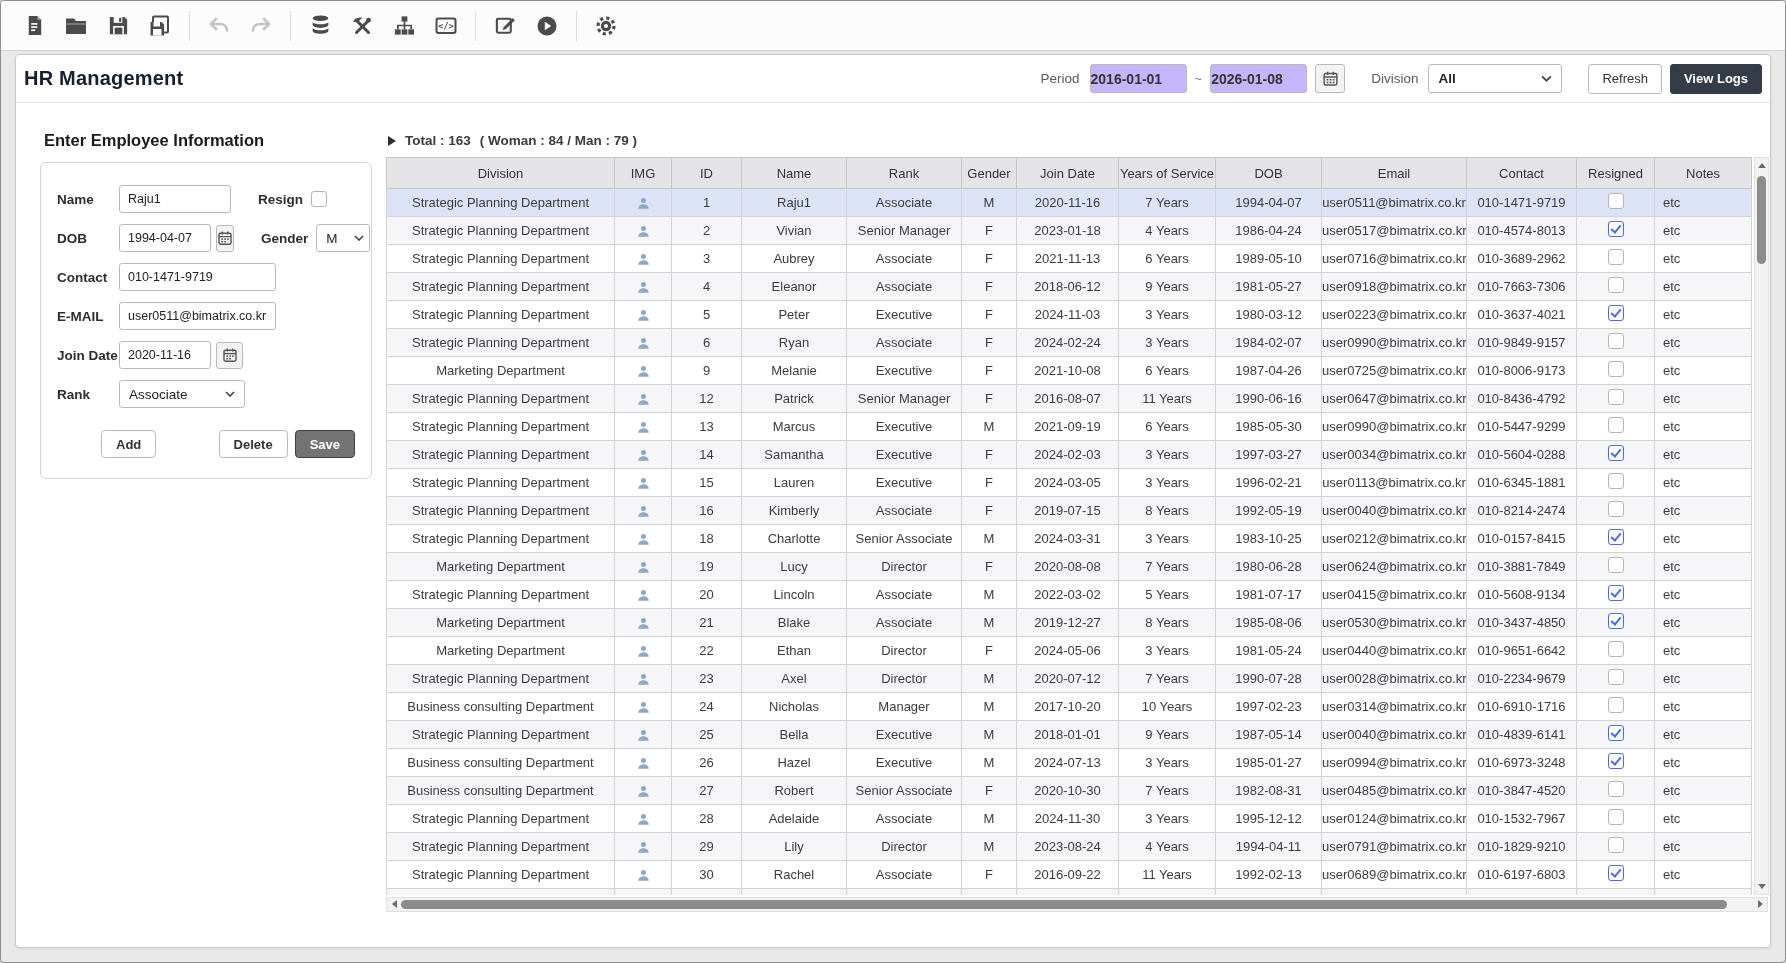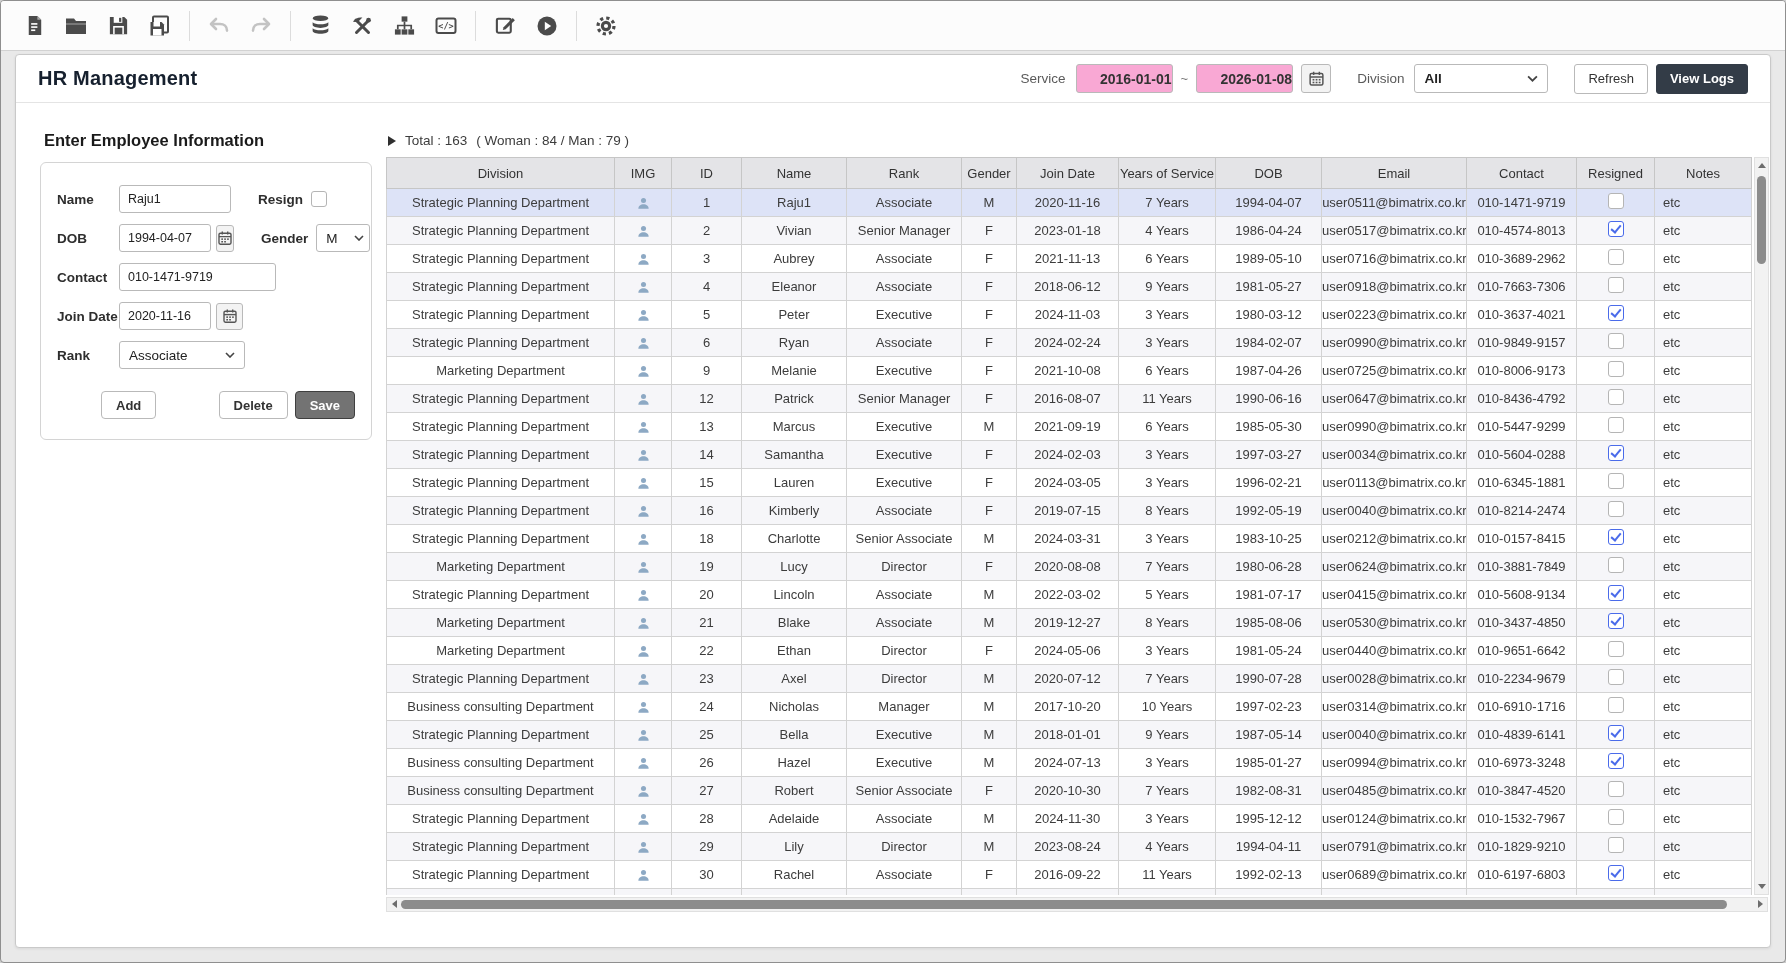--- a/index.html
+++ b/index.html
@@ -6,25 +6,25 @@
   html,body { width:1786px; height:963px; background:#cfcfcf; font-family:"Liberation Sans", sans-serif; }
   .window { width:1786px; height:963px; border:1px solid #8f8f8f; border-radius:4px; overflow:hidden; background:#e9e9e9; display:flex; flex-direction:column; }
 
   
   .toolbar { height:50px; background:#fcfcfc; border-bottom:1px solid #d2d2d2; display:flex; align-items:center; padding:0 14px; gap:4px; flex:0 0 auto; }
   .tbtn { width:38px; height:36px; border:none; background:transparent; display:flex; align-items:center; justify-content:center; cursor:pointer; border-radius:4px; }
   .tsep { width:1px; height:30px; background:#dcdcdc; margin:0 6px; }
 
   
   .card { flex:1 1 auto; margin:3px 14px 14px 14px; background:#fff; border:1px solid #c9c9c9; border-radius:4px; box-shadow:0 1px 3px rgba(0,0,0,.08); display:flex; flex-direction:column; overflow:hidden; }
-  .card-header { height:48px; flex:0 0 auto; border-bottom:1px solid #e4e4e4; display:flex; align-items:center; padding:0 22px; }
+  .card-header { height:48px; flex:0 0 auto; border-bottom:1px solid #e4e4e4; display:flex; align-items:center; padding:0 8px; }
   .page-title { font-size:20px; font-weight:bold; color:#16202e; letter-spacing:.2px; }
   .hdr-controls { margin-left:auto; display:flex; align-items:center; gap:8px; }
   .hdr-label { font-size:13.5px; color:#5a5a5a; margin-right:2px; }
-  .date-input { width:97px; height:29px; border:1px solid #b9b9b9; border-radius:3px; text-align:right; font-size:14px; font-weight:600; color:#333; font-family:"Liberation Sans",sans-serif; background:#f9a8d4; }
+  .date-input { width:97px; height:29px; border:1px solid #b9b9b9; border-radius:3px; text-align:left; font-size:14px; font-weight:600; color:#333; font-family:"Liberation Sans",sans-serif; background:#c4b5fd; }
   .tilde { color:#777; font-size:13px; }
   .icon-btn { width:30px; height:29px; border:1px solid #b9b9b9; border-radius:3px; background:#f3f3f3; display:flex; align-items:center; justify-content:center; cursor:pointer; }
   .sel { height:29px; border:1px solid #b9b9b9; border-radius:3px; background:#fff; display:flex; align-items:center; padding:0 9px; cursor:pointer; gap:16px; }
   .sel .sel-text { font-size:13.5px; color:#222; }
   .sel .chev { margin-left:auto; display:flex; }
   .division-sel { width:134px; font-weight:600; }
   .btn { height:30px; border:1px solid #b9b9b9; border-radius:3px; background:#fff; font-size:13px; color:#333; padding:0 13px; cursor:pointer; font-family:"Liberation Sans",sans-serif; }
   .btn.dark { background:#333c47; border-color:#333c47; color:#fff; font-weight:600; }
   .gap16 { width:10px; }
 
@@ -48,21 +48,21 @@
   .cb { width:16px; height:16px; border:1.5px solid #b5b5b5; border-radius:3px; background:#fff; display:inline-block; position:relative; cursor:pointer; }
   .cb.checked { border-color:#4a6bea; }
   .cb.checked::after { content:""; position:absolute; left:4.5px; top:1px; width:4px; height:8px; border:solid #4a6bea; border-width:0 2px 2px 0; transform:rotate(40deg); }
   .btn-row { display:flex; align-items:center; margin-top:22px;padding-left:44px; }
   .fbtn { height:28px; border:1px solid #b9b9b9; border-radius:4px; background:#fff; font-size:13px; font-weight:600; color:#333; padding:0 14px; cursor:pointer; font-family:"Liberation Sans",sans-serif; }
   .fbtn.save { background:#737373; border-color:#3f3f3f; color:#fff; margin-left:7px; }
   .fbtn.delete { margin-left:auto; }
 
   
   .table-pane { flex:1 1 auto; margin-left:12px; min-width:0; }
-  .summary { display:flex; align-items:center; font-size:13.5px; color:#3c3c3c; margin:2px 0 9px 2px; gap:9px; }
+  .summary { display:flex; align-items:center; font-size:13.5px; color:#3c3c3c; margin:2px 0 9px 2px; gap:9px;font-weight:bold; }
   .tri { width:0; height:0; border-left:8px solid #2f2f2f; border-top:5px solid transparent; border-bottom:5px solid transparent; display:inline-block; }
   .grid-wrap { display:flex; }
   table.grid { border-collapse:collapse; table-layout:fixed; width:1365px; flex:0 0 auto; background:#fff; }
   .grid th { height:31px; background:#e4e4e7; border:1px solid #c6c6c6; font-size:13px; font-weight:normal; color:#333; }
   .grid td { height:28px; border:1px solid #d3d3d3; font-size:13px; color:#3c3c3c; text-align:center; overflow:hidden; white-space:nowrap; }
   .grid td.l { text-align:left; padding-left:8px; }
   .grid tbody tr:nth-child(even) { background:#f6f6f9; }
   .grid tbody tr.selected { background:#dde3f7; }
   .grid tr.partial td { height:6px; border-bottom:none; }
   .person { display:inline-flex; vertical-align:middle; }
@@ -184,21 +184,21 @@
           <circle cx="12" cy="12" r="5.2" fill="#4b4b4b"></circle>
           <circle cx="12" cy="12" r="2.1" fill="#fff"></circle>
         </svg>
       </button>
   </div>
 
   <div class="card">
     <div class="card-header">
       <div class="page-title">HR Management</div>
       <div class="hdr-controls">
-        <span class="hdr-label">Service</span>
+        <span class="hdr-label">Period</span>
         <input class="date-input" value="2016-01-01" style="">
         <span class="tilde">~</span>
         <input class="date-input" value="2026-01-08" style="">
         <button class="icon-btn">
             <svg width="17" height="17" viewBox="0 0 16 16" fill="none">
               <rect x="2" y="3.2" width="12" height="11" rx="1.4" stroke="#555" stroke-width="1.4"></rect>
               <line x1="2" y1="6.6" x2="14" y2="6.6" stroke="#555" stroke-width="1.4"></line>
               <line x1="5.3" y1="1.6" x2="5.3" y2="4.6" stroke="#555" stroke-width="1.4"></line>
               <line x1="10.7" y1="1.6" x2="10.7" y2="4.6" stroke="#555" stroke-width="1.4"></line>
               <g fill="#555">
@@ -264,20 +264,24 @@
                     <path d="M1 1l4 4 4-4" stroke="#444" stroke-width="1.6"></path>
                   </svg>
                 </span>
             </div>
           </div>
           <div class="frow">
             <span class="flabel">Contact</span>
             <input class="tinput w157" value="010-1471-9719" style="">
           </div>
           <div class="frow">
+            <span class="flabel">E-MAIL</span>
+            <input class="tinput w157" value="user0511@bimatrix.co.kr" style="">
+          </div>
+          <div class="frow">
             <span class="flabel">Join Date</span>
             <input class="tinput w92" value="2020-11-16" style="">
             <button class="cal-btn">
                 <svg width="16" height="16" viewBox="0 0 16 16" fill="none">
                   <rect x="2" y="3.2" width="12" height="11" rx="1.4" stroke="#555" stroke-width="1.4"></rect>
                   <line x1="2" y1="6.6" x2="14" y2="6.6" stroke="#555" stroke-width="1.4"></line>
                   <line x1="5.3" y1="1.6" x2="5.3" y2="4.6" stroke="#555" stroke-width="1.4"></line>
                   <line x1="10.7" y1="1.6" x2="10.7" y2="4.6" stroke="#555" stroke-width="1.4"></line>
                   <g fill="#555">
                     <rect x="4.3" y="8.4" width="1.7" height="1.5"></rect>

